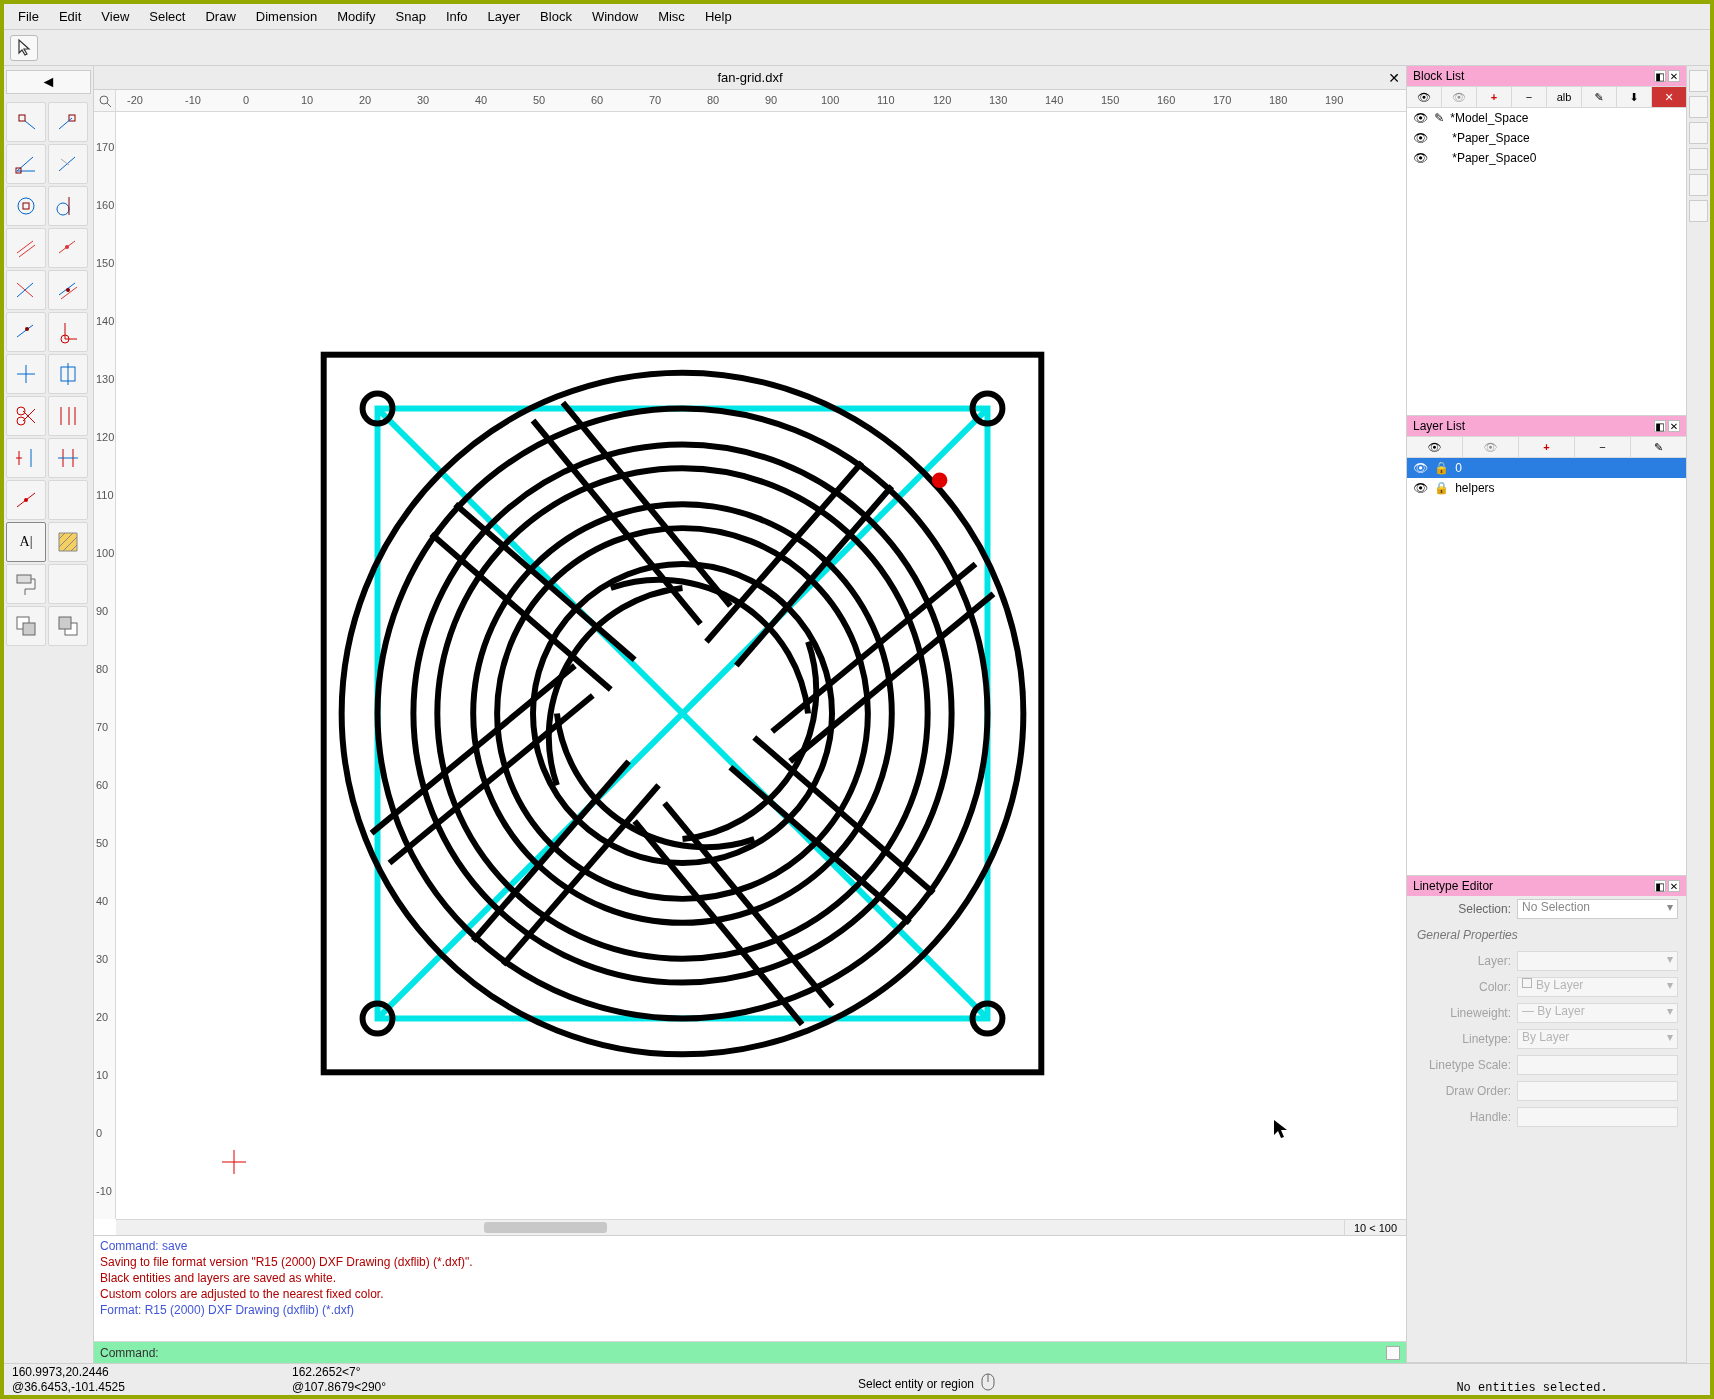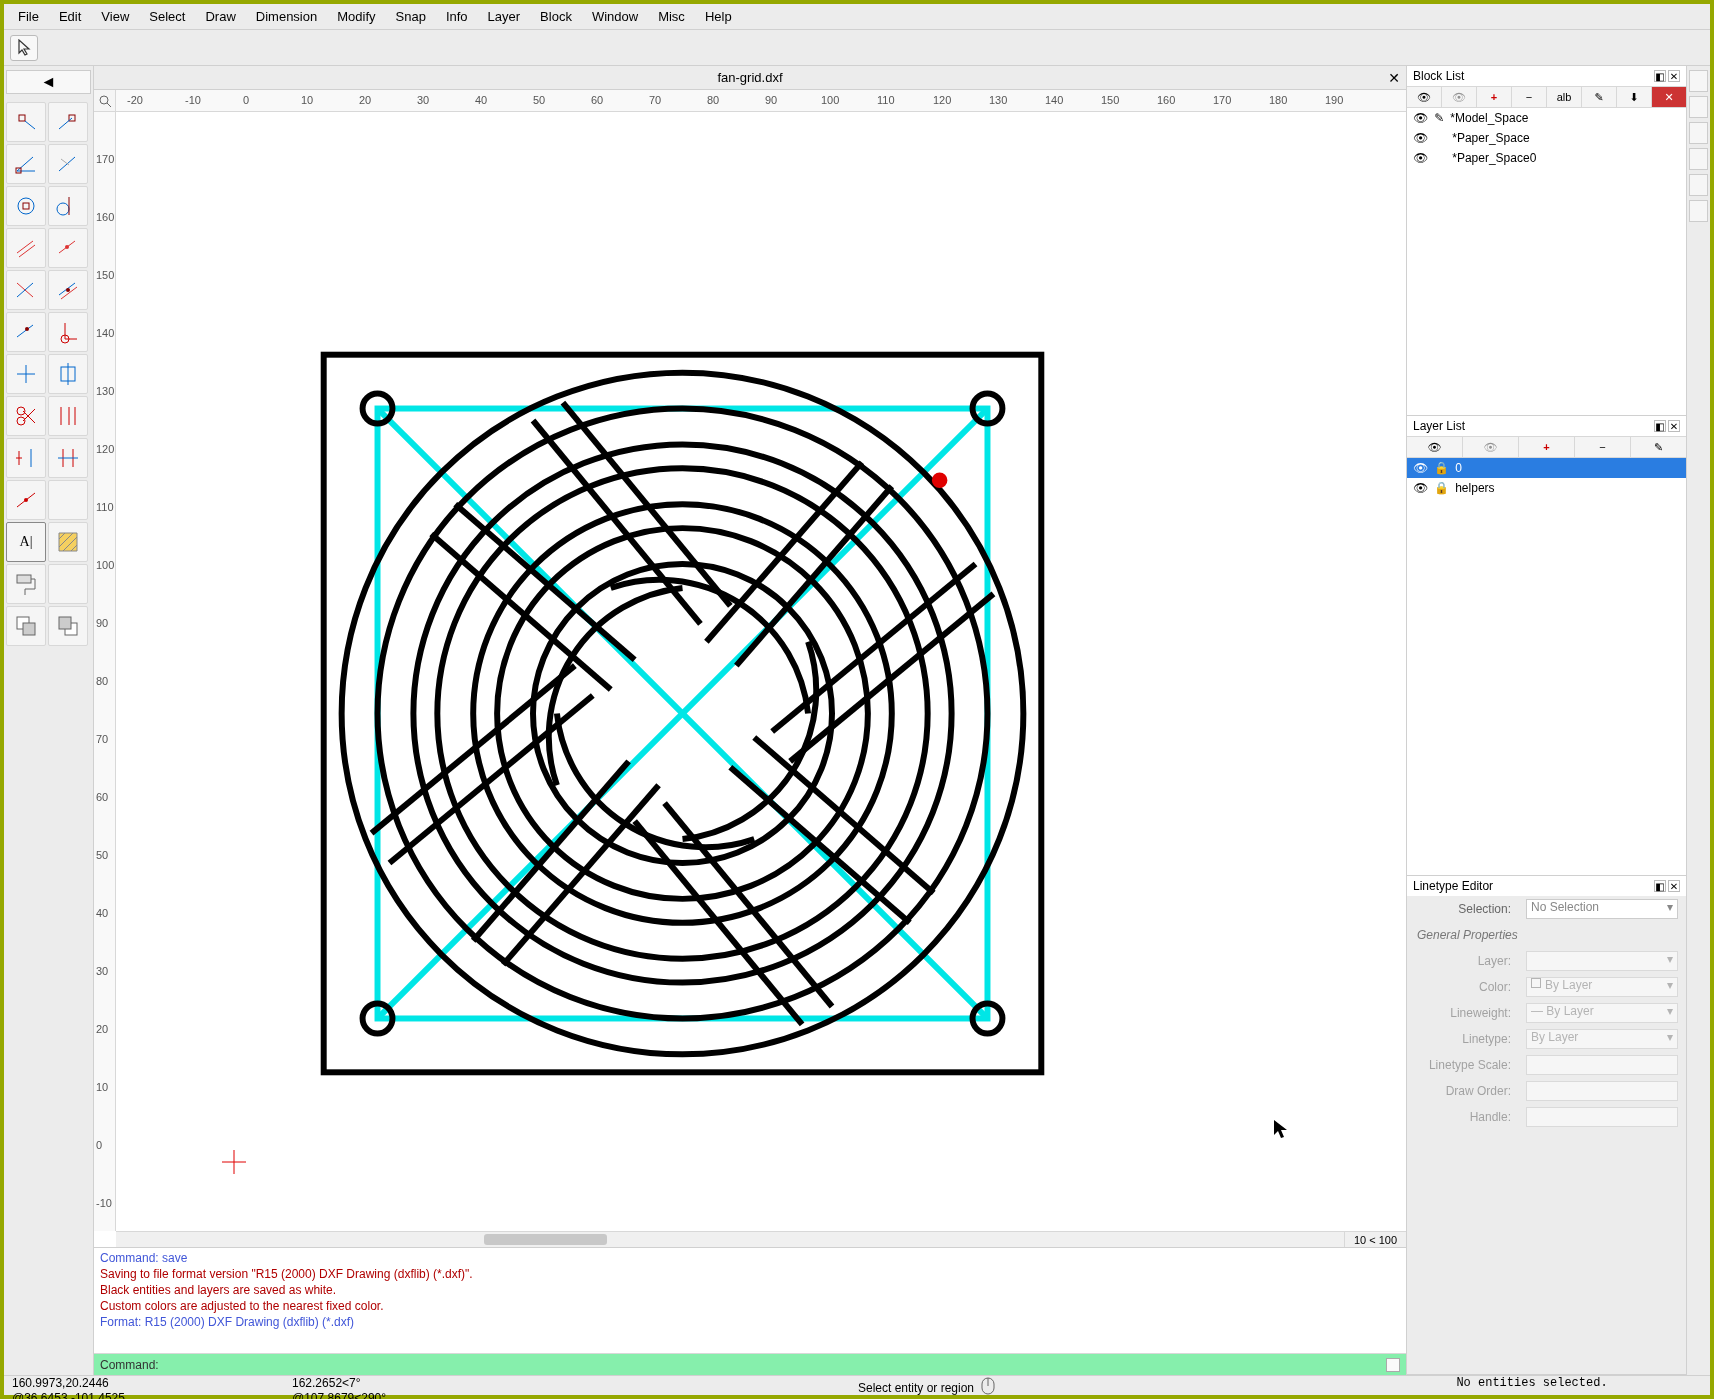--- a/index.html
+++ b/index.html
@@ -34,54 +34,54 @@
 .v-ruler .tick { position:absolute; left:2px; font-size:11px; transform:translateY(-50%);}
 .ruler-corner{position:absolute;left:0;top:0;width:22px;height:22px;background:#f5f5f5;border-right:1px solid #d8d8d8;border-bottom:1px solid #d8d8d8;display:flex;align-items:center;justify-content:center;}
 .drawing-viewport { position:absolute; left:22px; top:22px; right:0; bottom:16px; overflow:hidden; background:#fff;}
 .h-scrollbar { position:absolute; bottom:0; left:22px; right:62px; height:16px; background:#f0f0f0; border-top:1px solid #d8d8d8;}
 .h-scrollbar .thumb { position:absolute; left:30%; width:10%; top:2px; bottom:2px; background:#c8c8c8;border-radius:3px;}
 .zoom-info { position:absolute; bottom:0; right:0; width:62px; height:16px; font-size:11px; display:flex;align-items:center;justify-content:center;background:#f0f0f0;border-top:1px solid #d8d8d8;border-left:1px solid #d8d8d8;}
 
 
 .right-panels { width:280px; background:#ececec; display:flex;flex-direction:column; border-left:1px solid #d0d0d0;}
 .panel { border-bottom:1px solid #d0d0d0; display:flex;flex-direction:column; }
-.panel-header { height:20px; background:#ffffff; font-size:12px; display:flex;align-items:center;padding:0 6px; justify-content:space-between;}
+.panel-header { height:20px; background:#f9a8d4; font-size:12px; display:flex;align-items:center;padding:0 6px; justify-content:space-between;}
 .panel-header .panel-ctrl { display:flex;gap:2px;}
 .panel-header .panel-ctrl span{font-size:10px;border:1px solid #bbb;width:12px;height:12px;display:flex;align-items:center;justify-content:center;background:#fff;}
 .panel-toolbar { height:22px; display:flex; border-top:1px solid #d8d8d8;border-bottom:1px solid #d8d8d8; background:#f4f4f4;}
 .panel-toolbar .pt-btn { flex:1; border-right:1px solid #d8d8d8; display:flex;align-items:center;justify-content:center;font-size:11px;}
 .panel-toolbar .pt-btn:last-child{border-right:none;}
 .panel-list { flex:1; background:#fff; overflow:auto; font-size:12px; }
 .panel-list .list-row { display:flex; align-items:center; height:20px; padding:0 6px; gap:6px;}
 .panel-list .list-row.selected { background:#2a7de1; color:#fff;}
 .eye-icon,.lock-icon,.pencil-icon{font-size:12px;}
 
 
-.prop-row { display:flex; align-items:center; height:26px; padding:0 8px; font-size:12px; gap:15px;}
+.prop-row { display:flex; align-items:center; height:26px; padding:0 8px; font-size:12px; gap:6px;}
 .prop-row label { width:96px; text-align:right; color:#666;}
 .prop-row .prop-field { flex:1; height:20px; border:1px solid #ccc; background:#fff; font-size:12px; padding:0 4px; display:flex;color:#888;}
 .prop-row.disabled { opacity:0.55; }
 .prop-section-title{font-size:12px;color:#777;padding:6px 10px;font-style:italic;}
 
 
 .far-right-column{width:24px;background:#ececec;border-left:1px solid #d0d0d0;display:flex;flex-direction:column;gap:4px;padding:4px 2px;}
 .far-right-column .mini-btn{height:22px;border:1px solid #ccc;background:#f6f6f6;}
 
 
 .console-area { height:128px; border-top:1px solid #d0d0d0; background:#fff; display:flex;flex-direction:column; font-size:12px;}
 .console-messages { flex:1; overflow:auto; padding:2px 6px; line-height:16px;}
 .console-messages .blue{color:#4156d8;}
 .console-messages .red{color:#b00000;}
 .console-messages .line{white-space:nowrap;}
 .command-line { height:22px; border-top:1px solid #d8d8d8; display:flex;align-items:center; padding:0 6px; font-size:12px; background:#86efac;}
 .command-line label{color:#333;margin-right:4px;}
 .command-line .cmd-toggle{margin-left:auto;width:14px;height:14px;border:1px solid #aaa;background:#fafafa;}
 
 
-.status-bar { height:20px; background:#ececec; border-top:1px solid #d0d0d0; display:flex; align-items:flex-start; font-size:12px; padding:0 8px;}
+.status-bar { height:32px; background:#ececec; border-top:1px solid #d0d0d0; display:flex; align-items:flex-end; font-size:12px; padding:0 8px;}
 .status-bar .status-cell { display:flex;flex-direction:column; line-height:15px; }
 .status-bar .status-center{flex:1;text-align:center;display:flex;align-items:center;justify-content:center;gap:6px;}
 .status-bar .status-cell.coord1{width:280px;}
 .status-bar .status-cell.coord2{width:200px;}
 .status-bar .status-right{width:340px;text-align:center;font-family:Liberation Mono, monospace;}
 
 
 .drawing-viewport svg .cyan { stroke:#00e6e6; stroke-width:1; fill:none;}
 .drawing-viewport svg .black { stroke:#000; stroke-width:1; fill:none;}
 .drawing-viewport svg .red { stroke:#e00000; stroke-width:1; fill:none;}

